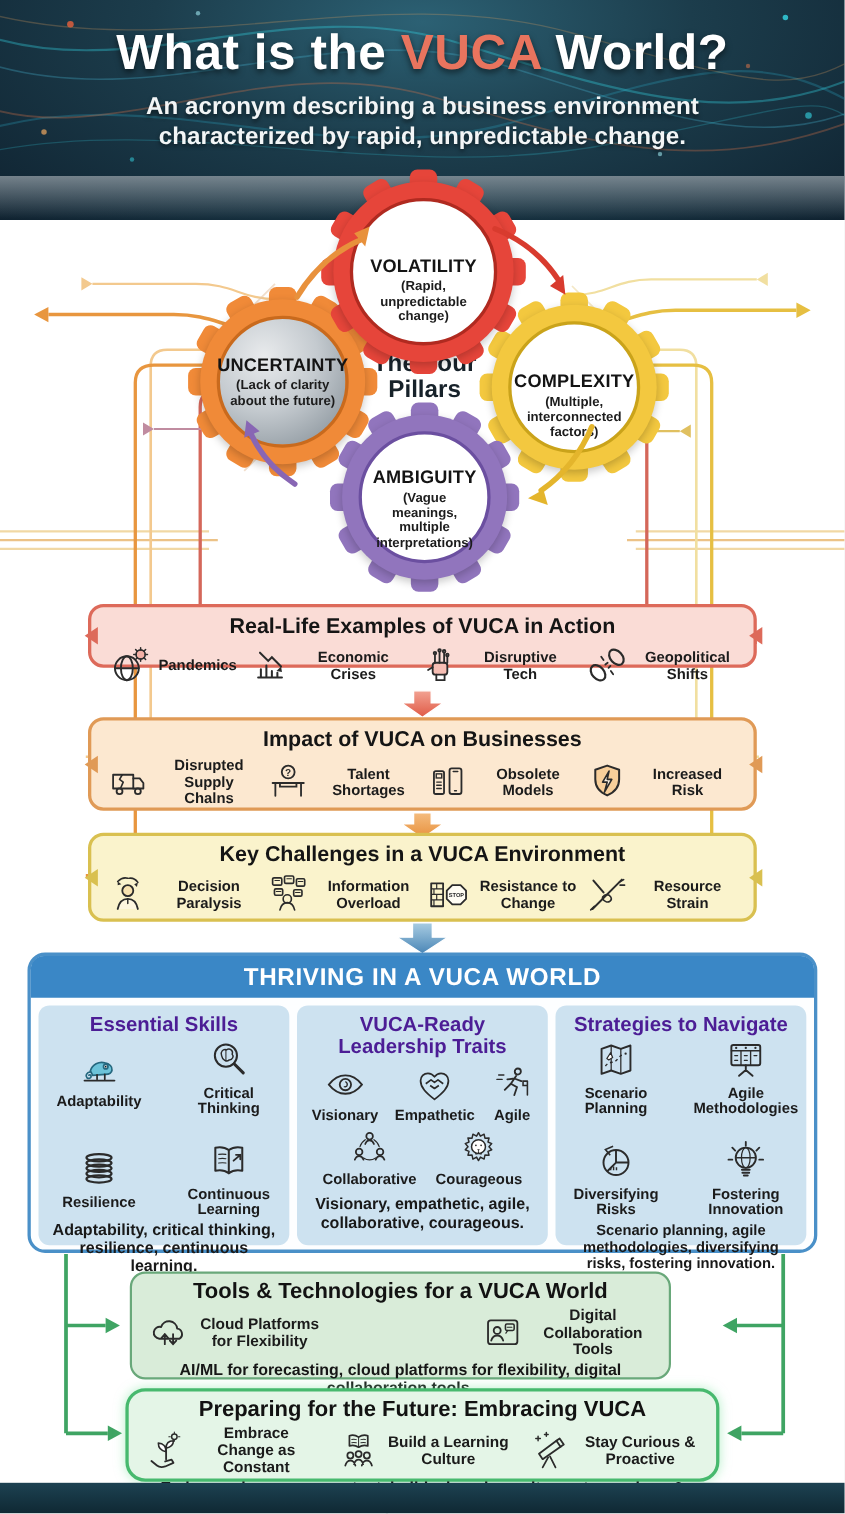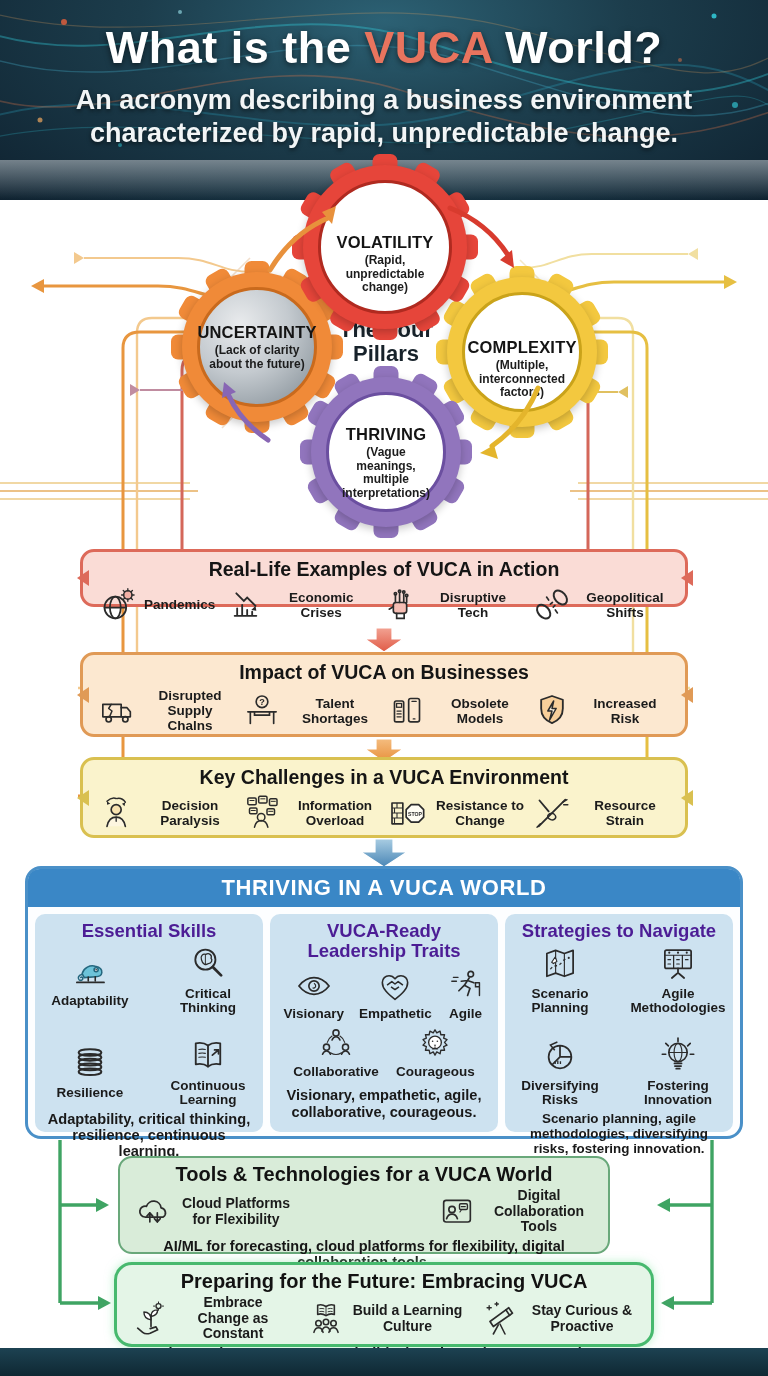--- a/index.html
+++ b/index.html
@@ -7,21 +7,21 @@
         font-family:"Liberation Sans",sans-serif;overflow:hidden;}
   
   .header{position:absolute;left:0;top:0;width:768px;height:200px;
     background:radial-gradient(ellipse at 50% 10%, #2c6174 0%, #1c3d4c 45%, #0f2230 100%);}
   .header svg{position:absolute;inset:0;}
   .h-title{position:absolute;left:0;top:22px;width:100%;text-align:center;
     font-size:45px;font-weight:800;color:#ffffff;letter-spacing:.5px;
     text-shadow:0 2px 6px rgba(0,0,0,.55);}
   .h-title .hl{color:#e8745e;}
   .h-sub{position:absolute;left:0;top:84px;width:100%;text-align:center;
-    font-size:27px;font-weight:700;color:#f2f5f6;line-height:1.22;
+    font-size:22px;font-weight:700;color:#f2f5f6;line-height:1.22;
     text-shadow:0 2px 4px rgba(0,0,0,.55);}
   .h-sub span{display:block;}
   .header-fade{position:absolute;left:0;top:160px;width:768px;height:46px;
     background:linear-gradient(#8d98a0cc,#ffffff00 85%);}
   
   #deco{position:absolute;left:0;top:0;width:768px;height:1376px;z-index:1;pointer-events:none;}
   
   .gear{position:absolute;z-index:2;}
   .gear .bar{position:absolute;left:50%;top:50%;width:25px;height:100%;
     transform:translate(-50%,-50%) rotate(var(--r));background:var(--gc);border-radius:7px;}
@@ -249,21 +249,21 @@
       <i class="bar" style="--r:150deg"></i>
     <div class="ring"></div>
     <div class="face">
       <span class="gic">
         <svg viewBox="0 0 48 32">
           <circle cx="26" cy="16" r="8" fill="none" stroke="#6f5598" stroke-width="4" opacity=".9"></circle>
           <circle cx="22" cy="16" r="11" fill="none" stroke="#8a74ac" stroke-width="2.5" opacity=".4"></circle>
           <circle cx="18" cy="16" r="13" fill="none" stroke="#a391c0" stroke-width="2" opacity=".22"></circle>
         </svg>
       </span>
-      <b class="gname">THRIVING</b>
+      <b class="gname">AMBIGUITY</b>
       <span class="gdesc">(Vague meanings, multiple interpretations)</span>
     </div>
   </div>
 
   <svg style="position:absolute;left:150px;top:150px;width:470px;height:400px;z-index:2;pointer-events:none" viewBox="0 0 470 400">
     <path d="M120 120 C135 95 155 78 178 68" fill="none" stroke="#e8913c" stroke-width="5" stroke-linecap="round"></path>
     <path d="M186 56 l-14 6 10 12 z" fill="#e8913c"></path>
     <path d="M300 58 C325 68 345 85 358 105" fill="none" stroke="#d83b2e" stroke-width="5" stroke-linecap="round"></path>
     <path d="M364 118 l-14 -8 12 -10 z" fill="#d83b2e"></path>
     <path d="M388 238 C378 262 362 282 342 296" fill="none" stroke="#e4b52c" stroke-width="5" stroke-linecap="round"></path>

